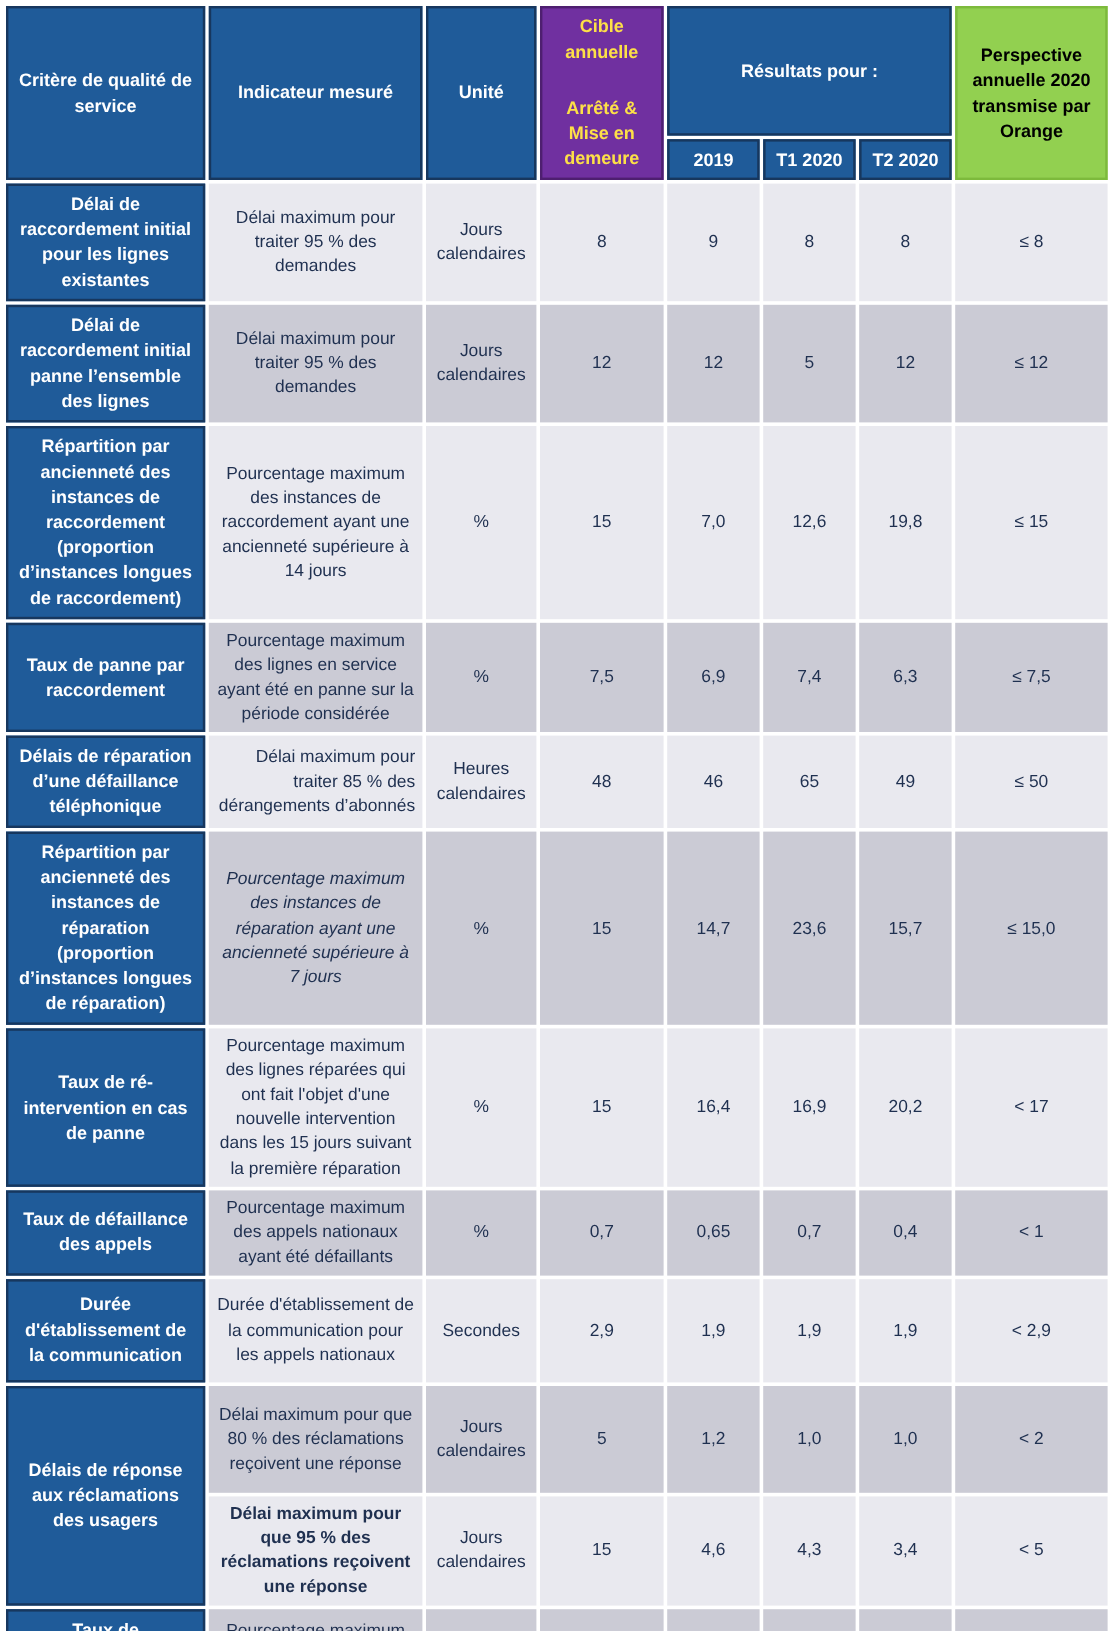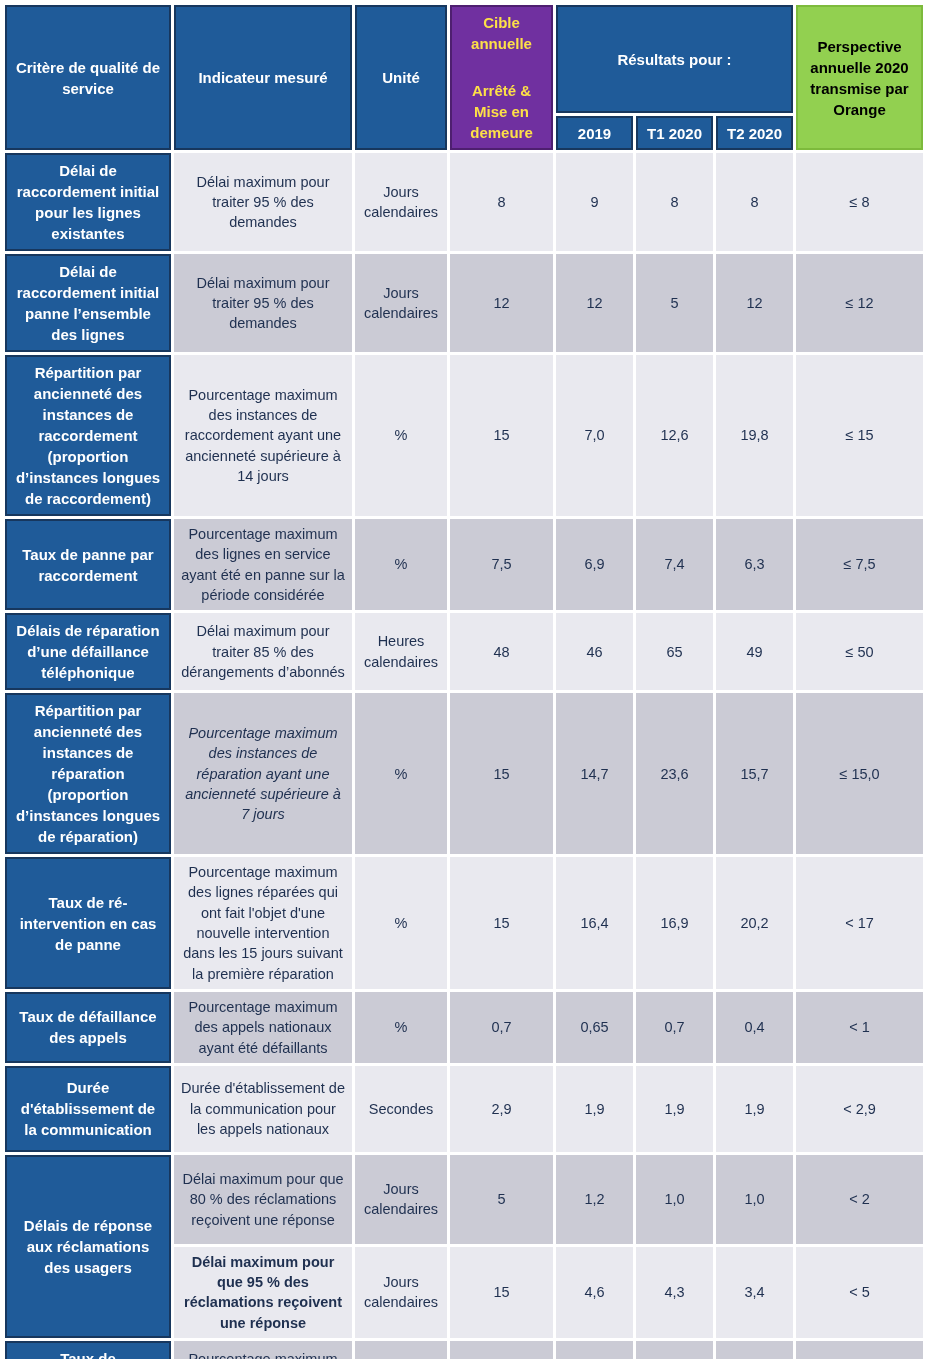--- a/index.html
+++ b/index.html
@@ -130,21 +130,21 @@
           <td class="body-cell shade-dark" style="height: 88px;">Pourcentage maximum des lignes en service ayant été en panne sur la période considérée</td>
           <td class="body-cell shade-dark">%</td>
           <td class="body-cell shade-dark">7,5</td>
           <td class="body-cell shade-dark">6,9</td>
           <td class="body-cell shade-dark">7,4</td>
           <td class="body-cell shade-dark">6,3</td>
           <td class="body-cell shade-dark">≤ 7,5</td>
         </tr>
         <tr>
           <td class="cell-blue">Délais de réparation d’une défaillance téléphonique</td>
-          <td class="body-cell shade-light" style="height: 64px;">Délai maximum pour traiter 85 % des dérangements d’abonnés</td>
+          <td class="body-cell shade-light" style="height: 64px; text-align: right;">Délai maximum pour traiter 85 % des dérangements d’abonnés</td>
           <td class="body-cell shade-light">Heures calendaires</td>
           <td class="body-cell shade-light">48</td>
           <td class="body-cell shade-light">46</td>
           <td class="body-cell shade-light">65</td>
           <td class="body-cell shade-light">49</td>
           <td class="body-cell shade-light">≤ 50</td>
         </tr>
         <tr>
           <td class="cell-blue">Répartition par ancienneté des instances de réparation (proportion d’instances longues de réparation)</td>
           <td class="body-cell shade-dark" style="height: 146px; font-style: italic;">Pourcentage maximum des instances de réparation ayant une ancienneté supérieure à 7 jours</td>

